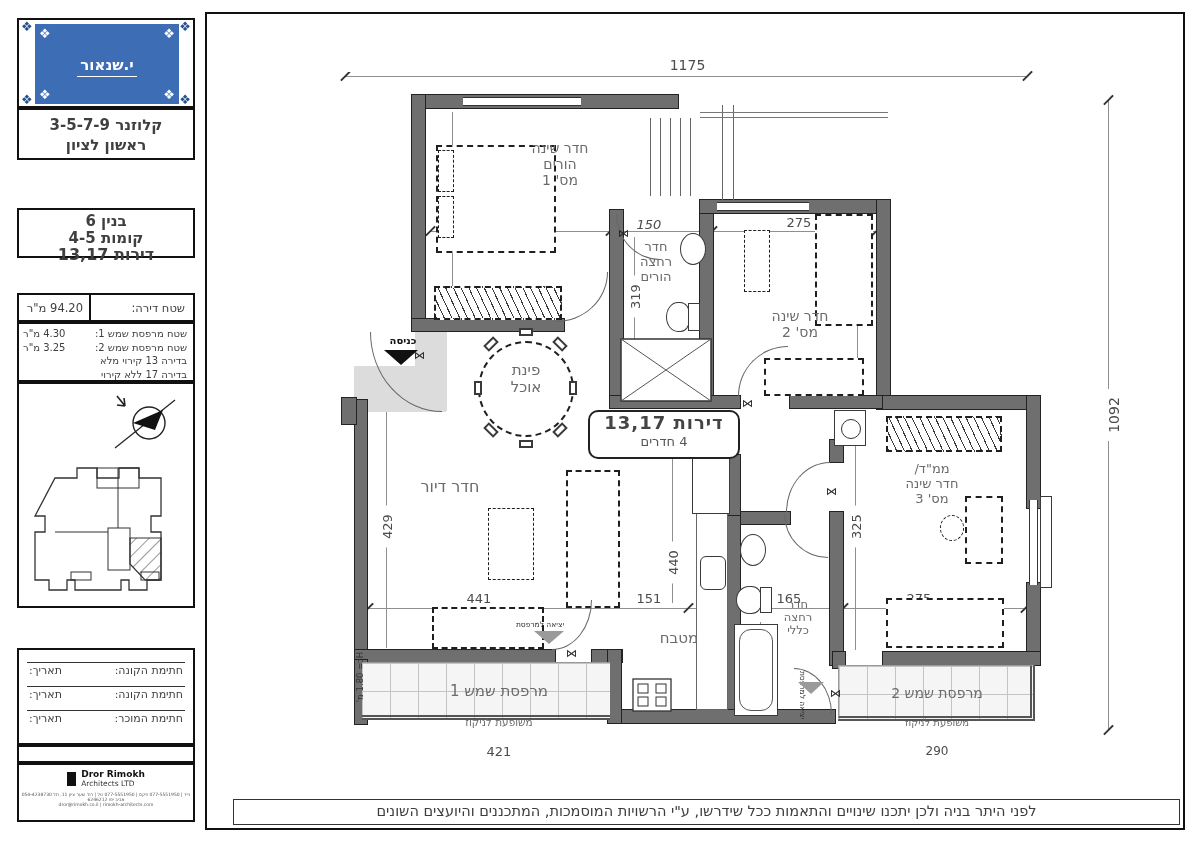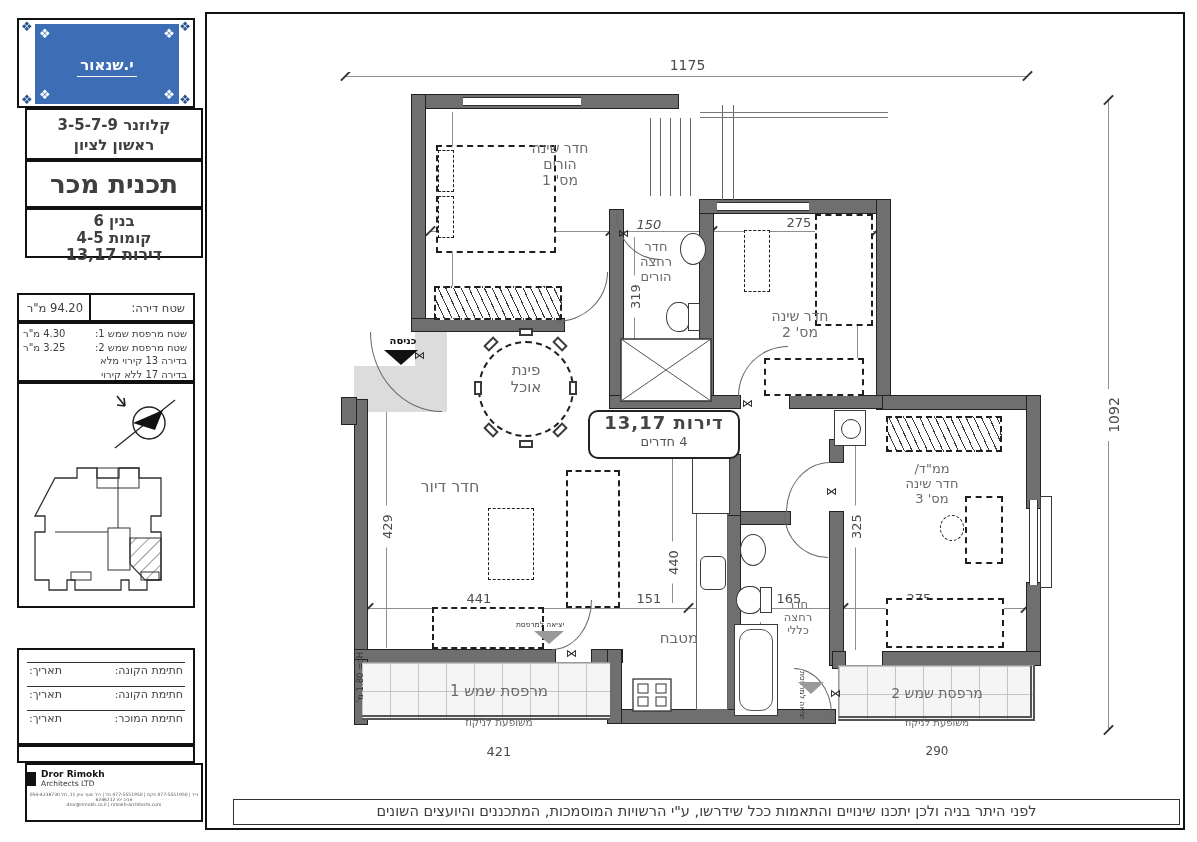--- a/index.html
+++ b/index.html
@@ -5,21 +5,21 @@
   html,body{margin:0;padding:0;background:#fff;}
   .page{position:relative;width:1197px;height:842px;background:#fff;overflow:hidden;
         font-family:"DejaVu Sans", sans-serif;}
   
   .sbox{position:absolute;left:17px;width:178px;border:2px solid #111;background:#fff;box-sizing:border-box;}
   .heb{direction:rtl;}
   .logo-blue{position:absolute;left:16px;top:4px;width:144px;height:80px;background:#3d6db5;}
   .orn{position:absolute;font-size:13px;line-height:1;}
   .brand{position:absolute;top:32px;left:0;width:100%;text-align:center;color:#fff;font-weight:bold;font-size:15px;}
   .brand-line{position:absolute;top:52px;left:42px;width:60px;height:1px;background:#fff;}
-  .ctr{text-align:center;color:#3f3f3f;margin-left:8px;}
+  .ctr{text-align:center;color:#3f3f3f;}
   
   .frame{position:absolute;left:205px;top:12px;width:980px;height:818px;border:2px solid #111;box-sizing:border-box;}
   .wall{position:absolute;background:#6f6f6f;outline:1px solid #232323;}
   .win{position:absolute;background:#fff;border-top:1px solid #333;border-bottom:1px solid #333;box-sizing:border-box;}
   .winv{position:absolute;background:#fff;border-left:1px solid #333;border-right:1px solid #333;box-sizing:border-box;}
   .dimline{position:absolute;background:#8f8f8f;}
   .tick{position:absolute;width:13px;height:2px;background:#333;transform:rotate(-45deg);}
   .dim{position:absolute;color:#4c4c4c;font-size:13px;line-height:1;text-align:center;background:#fff;padding:0 1px;}
   .vdim{transform:rotate(-90deg);}
   .rl{position:absolute;color:#6b6b6b;text-align:center;white-space:pre-line;font-size:14px;line-height:1.15;direction:rtl;}
@@ -55,23 +55,20 @@
     <span class="orn" style="color:#27508f;right:2px;top:0;">❖</span>
     <span class="orn" style="color:#27508f;left:2px;bottom:0;">❖</span>
     <span class="orn" style="color:#27508f;right:2px;bottom:0;">❖</span>
   </div>
 
   <div class="sbox ctr heb" style="top:108px;height:52px;padding-top:6px;font-weight:bold;font-size:15px;line-height:1.3;">
     <div>קלוזנר 3-5-7-9</div>
     <div>ראשון לציון</div>
   </div>
 
-  <div class="sbox ctr heb" style="top:160px;height:48px;font-weight:bold;font-size:26px;line-height:44px;">
-    <div>תכנית מכר</div>
-  </div>
 
   <div class="sbox ctr heb" style="top:208px;height:50px;padding-top:3px;font-weight:bold;line-height:1.1;">
     <div style="font-size:15px;">בנין 6</div>
     <div style="font-size:15px;">קומות 4-5</div>
     <div style="font-size:16px;">דירות 13,17</div>
   </div>
 
 
   <div class="sbox heb" style="top:293px;height:29px;font-size:11.5px;color:#3f3f3f;display:flex;">
     <div style="flex:1;border-left:2px solid #111;padding:6px 8px 0 0;">שטח דירה:</div>
@@ -136,21 +133,21 @@
       <div class="sig-row">
         <span>חתימת המוכר:</span>
         <span>תאריך:</span>
       </div>
     </div>
   </div>
 
   <div class="sbox" style="top:745px;height:18px;"></div>
 
   <div class="sbox ctr" style="top:763px;height:59px;padding-top:5px;">
-    <div style="display:flex;align-items:center;gap:5px;">
+    <div style="display:flex;justify-content:center;align-items:center;gap:5px;">
       <span style="display:inline-block;width:9px;height:14px;background:#111;"></span>
       <span style="text-align:left;">
         <div style="font-size:9px;font-weight:bold;color:#111;line-height:1.1;">Dror Rimokh</div>
         <div style="font-size:7.5px;color:#333;line-height:1.1;">Architects LTD</div>
       </span>
     </div>
     <div style="font-size:4.5px;color:#555;margin-top:4px;">054-4238730 נייד | 077-5551950 פקס | 077-5551950 טל | רח' שער ציון 11, תל אביב יפו 6246212</div>
     <div style="font-size:4.5px;color:#555;">dror@rimokh.co.il | rimokh-architects.com</div>
   </div>
 

